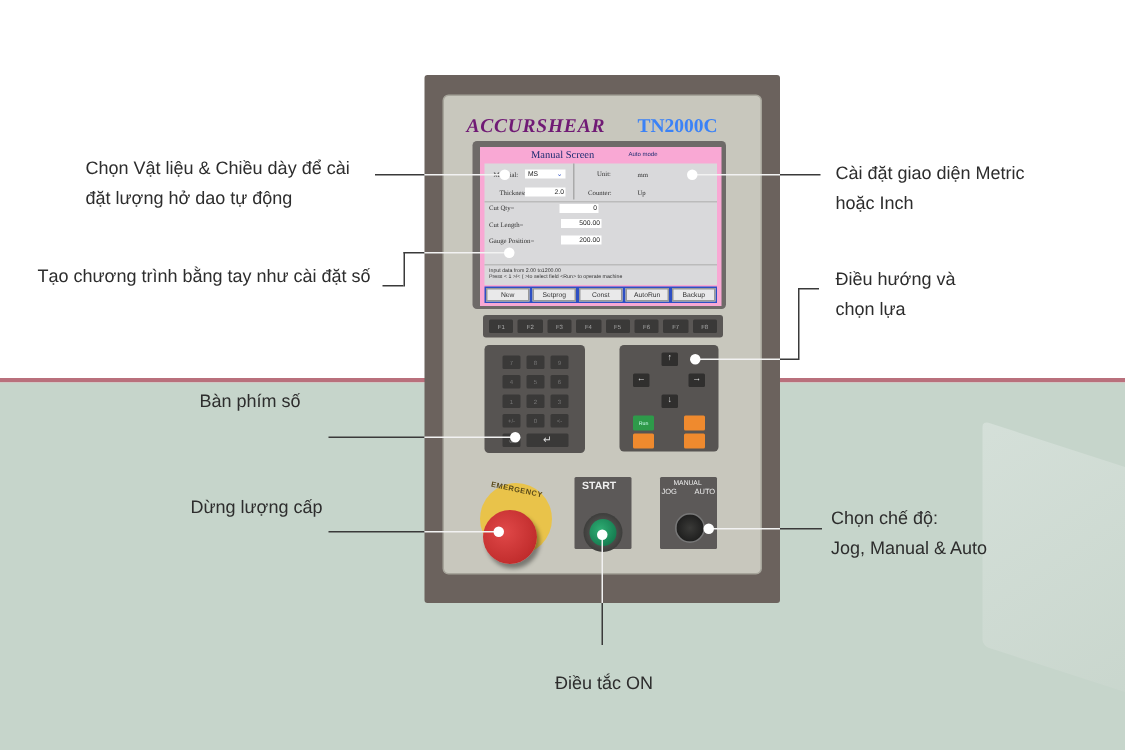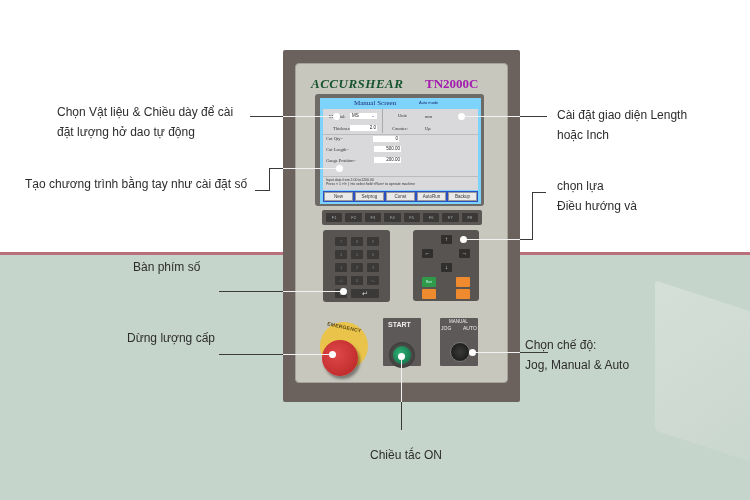--- a/index.html
+++ b/index.html
@@ -10,24 +10,24 @@
   .bg-bottom { position: absolute; left: 0; top: 255px; width: 750px; height: 245px; background: #c6d5cb; }
   .ghost-part { position: absolute; left: 655px; top: 300px; width: 120px; height: 150px; background: linear-gradient(135deg, #d8e2dc, #c9d6cd); transform: skewY(18deg); border-radius: 4px; opacity: 0.8; }
 
   .label { position: absolute; font-size: 12px; line-height: 20px; color: #2d2d2d; }
   .leader { position: absolute; background: #3a3a3a; }
   .leader.white { background: #f2f2f2; }
   .dot { position: absolute; width: 7px; height: 7px; border-radius: 50%; background: #ffffff; }
 
   .housing { position: absolute; left: 283px; top: 50px; width: 237px; height: 352px; background: #6b625d; border-radius: 2px; }
   .faceplate { position: absolute; left: 295px; top: 63px; width: 213px; height: 320px; background: #c8c7bd; border-radius: 4px; border: 1px solid #a6a49a; }
-  .brand { position: absolute; left: 311px; top: 76px; font-family: "Liberation Serif", serif; font-style: italic; font-weight: bold; font-size: 13px; color: #14532d; letter-spacing: 0.5px; }
-  .model { position: absolute; left: 425px; top: 76px; font-family: "Liberation Serif", serif; font-weight: bold; font-size: 13px; color: #a21caf; }
+  .brand { position: absolute; left: 311px; top: 76px; font-family: "Liberation Serif", serif; font-style: italic; font-weight: bold; font-size: 13px; color: #701a75; letter-spacing: 0.5px; }
+  .model { position: absolute; left: 425px; top: 76px; font-family: "Liberation Serif", serif; font-weight: bold; font-size: 13px; color: #3b82f6; }
   .bezel { position: absolute; left: 315px; top: 94px; width: 169px; height: 112px; background: #6e6a68; border-radius: 3px; }
-  .screen { position: absolute; left: 320px; top: 98px; width: 161px; height: 106px; background: #7dd3fc; }
+  .screen { position: absolute; left: 320px; top: 98px; width: 161px; height: 106px; background: #f9a8d4; }
   .scr-title { position: absolute; left: 0; top: 0; width: 161px; height: 10px; font-size: 6px; color: #1a2a6a; }
   .scr-title .t1 { position: absolute; left: 34px; top: 1px; font-family: "Liberation Serif", serif; font-size: 7px; color: #1a2a70; }
   .scr-title .t2 { position: absolute; left: 99px; top: 2px; font-size: 4px; color: #1a2a70; }
   .scr-body { position: absolute; left: 3px; top: 11px; width: 155px; height: 81px; background: #d9d9db; }
   .scr-row { position: absolute; font-family: "Liberation Serif", serif; font-size: 4.5px; color: #333; }
   .scr-field { position: absolute; height: 6px; background: #ffffff; font-size: 4.5px; color: #222; text-align: right; padding-right: 1px; line-height: 6px; }
   .scr-note { position: absolute; left: 3px; top: 69px; font-size: 3.5px; color: #333; line-height: 4px; }
   .scr-btns { position: absolute; left: 3px; top: 93px; width: 155px; height: 11px; display: flex; gap: 2px; padding: 1px 1px; background: #2d4fc4; }
   .scr-btn { flex: 1; background: #e9e9ea; font-size: 4.5px; color: #333; text-align: center; line-height: 8px; border: 1px solid #999; }
 
@@ -195,26 +195,26 @@
 <div class="dot" style="left:469px;top:349px;"></div>
 
 <div class="label" style="left:57px;top:102px;">
   <div>Chọn Vật liệu &amp; Chiều dày để cài</div>
   <div>đặt lượng hở dao tự động</div>
 </div>
 <div class="label" style="left:25px;top:174px;">
   <div>Tạo chương trình bằng tay như cài đặt số</div>
 </div>
 <div class="label" style="left:557px;top:105px;">
-  <div>Cài đặt giao diện Length</div>
+  <div>Cài đặt giao diện Metric</div>
   <div>hoặc Inch</div>
 </div>
 <div class="label" style="left:557px;top:176px;">
+  <div>Điều hướng và</div>
   <div>chọn lựa</div>
-  <div>Điều hướng và</div>
 </div>
 <div class="label" style="left:133px;top:257px;">Bàn phím số</div>
 <div class="label" style="left:127px;top:328px;">Dừng lượng cấp</div>
-<div class="label" style="left:525px;top:335px;">
+<div class="label" style="left:554px;top:335px;">
   <div>Chọn chế độ:</div>
   <div>Jog, Manual &amp; Auto</div>
 </div>
-<div class="label" style="left:370px;top:445px;">Chiều tắc ON</div>
+<div class="label" style="left:370px;top:445px;">Điều tắc ON</div>
 
 </body></html>

